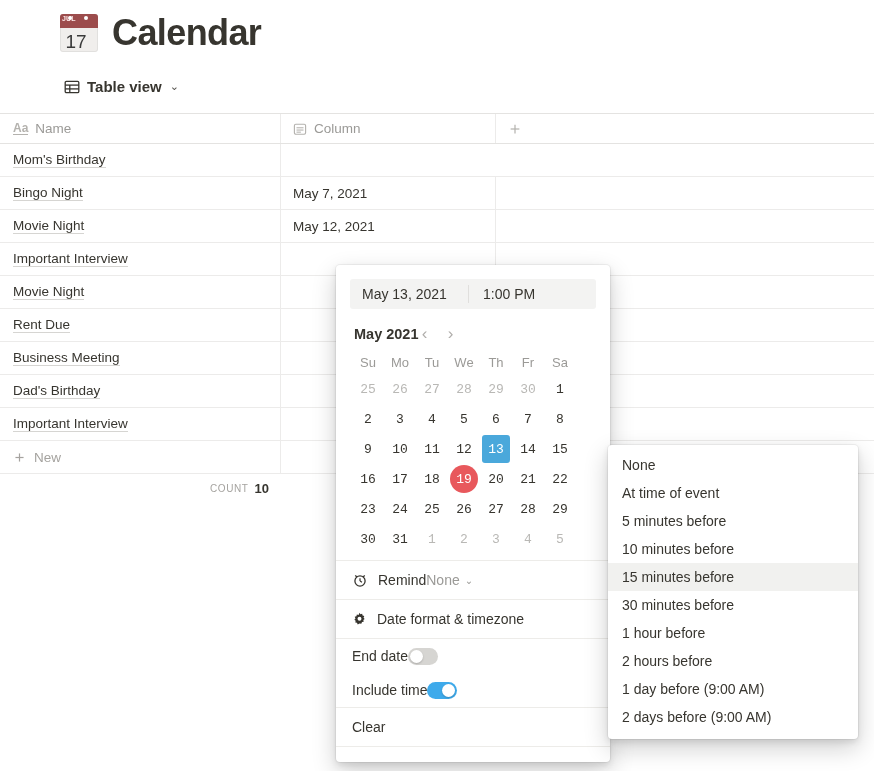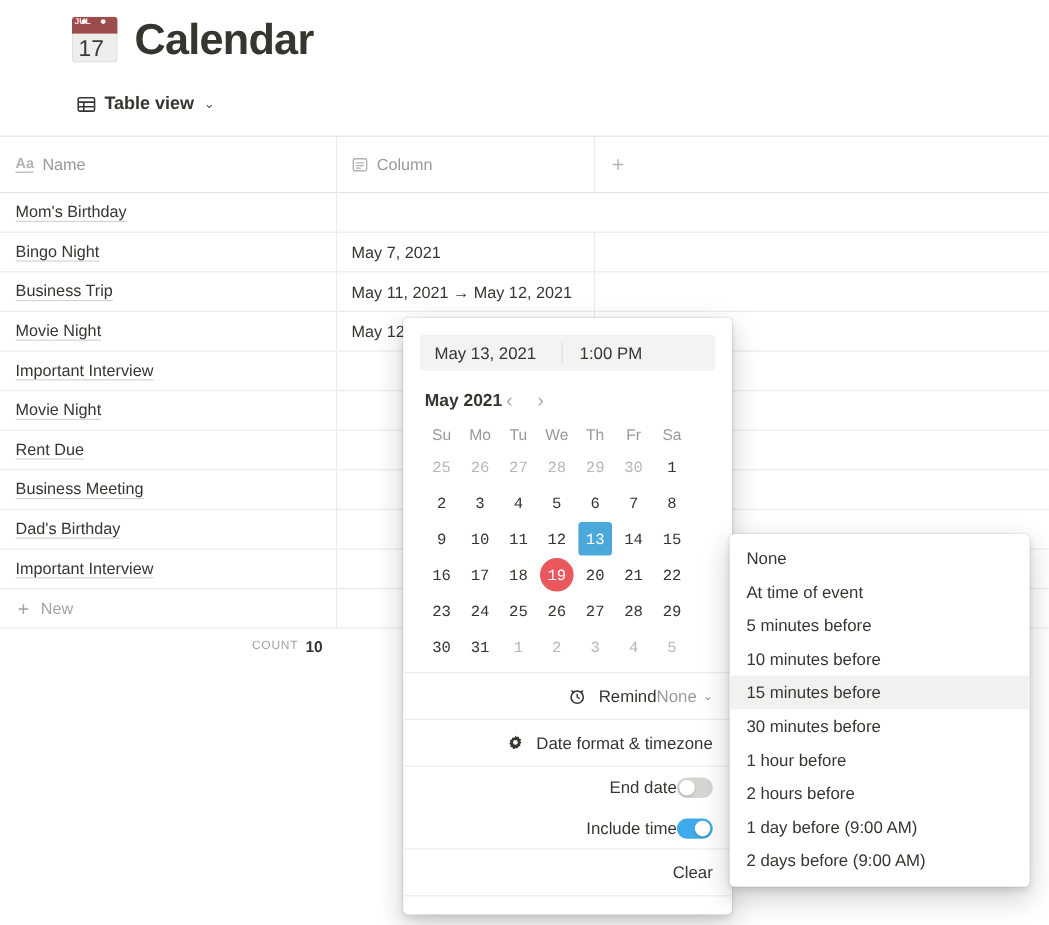--- a/index.html
+++ b/index.html
@@ -62,21 +62,21 @@
   .viewbar .chev { font-size: 11px; color: #55534e; font-weight: normal; margin-left: 1px; }
   .ico { display: inline-flex; align-items: center; justify-content: center; }
 
   
   .table { position: absolute; left: 0; top: 113px; width: 874px; }
   .trow {
     display: flex; align-items: stretch;
     border-bottom: 1px solid #ecebea;
     height: 33px;
   }
-  .trow.head { height: 48px; border-bottom: 1px solid #e4e3e1; border-top: 1px solid #e4e3e1;}
+  .trow.head { height: 31px; border-bottom: 1px solid #e4e3e1; border-top: 1px solid #e4e3e1;}
   .cell {
     display: flex; align-items: center;
     padding: 0 8px 0 12px;
     font-size: 13.5px; color: #37352f;
     overflow: hidden; white-space: nowrap;
   }
   .c-name { width: 281px; border-right: 1px solid #ecebea; padding-left: 13px; }
   .c-date { width: 215px; border-right: 1px solid #ecebea; }
   .c-plus { flex: 1 1 auto; }
   .trow.head .cell { color: #9b9a97; font-size: 13.5px; gap: 7px; }
@@ -155,21 +155,21 @@
   .day.out { color: #b9b8b5; }
   .day .pill {
     width: 28px; height: 28px;
     display: flex; align-items: center; justify-content: center; font-family: Liberation Mono, monospace;
   }
   .day.sel .pill { background: #4aa8db; color: #fff; border-radius: 3px; }
   .day.today .pill { background: #e8585c; color: #fff; border-radius: 50%; }
 
   .psec { border-top: 1px solid #edece9; }
   .prow {
-    display: flex; align-items: center; justify-content: flex-end;
+    display: flex; align-items: center; justify-content: flex-start;
     height: 38px; padding: 0 16px;
     cursor: pointer;
   }
   .prow .left { display: flex; align-items: center; gap: 10px; font-size: 14px; color: #37352f; }
   .prow .right { display: flex; align-items: center; gap: 5px; font-size: 14px; color: #9b9a97; }
   .prow .right .chev { font-size: 10px; }
   .toggle {
     width: 30px; height: 17px; border-radius: 9px;
     background: #d6d5d2; position: relative; flex: 0 0 auto;
     cursor: pointer;
@@ -269,29 +269,20 @@
             <span class="name-link">Mom's Birthday</span>
           </div>
           <div class="cell c-plus"></div>
         </div>
         <div class="trow">
           <div class="cell c-name">
             <span class="name-link">Bingo Night</span>
           </div>
           <div class="cell c-date">
             <span>May 7, 2021</span>
-          </div>
-          <div class="cell c-plus"></div>
-        </div>
-        <div class="trow">
-          <div class="cell c-name">
-            <span class="name-link">Business Trip</span>
-          </div>
-          <div class="cell c-date">
-            <span>May 11, 2021 → May 12, 2021</span>
           </div>
           <div class="cell c-plus"></div>
         </div>
         <div class="trow">
           <div class="cell c-name">
             <span class="name-link">Movie Night</span>
           </div>
           <div class="cell c-date">
             <span>May 12, 2021</span>
           </div>

